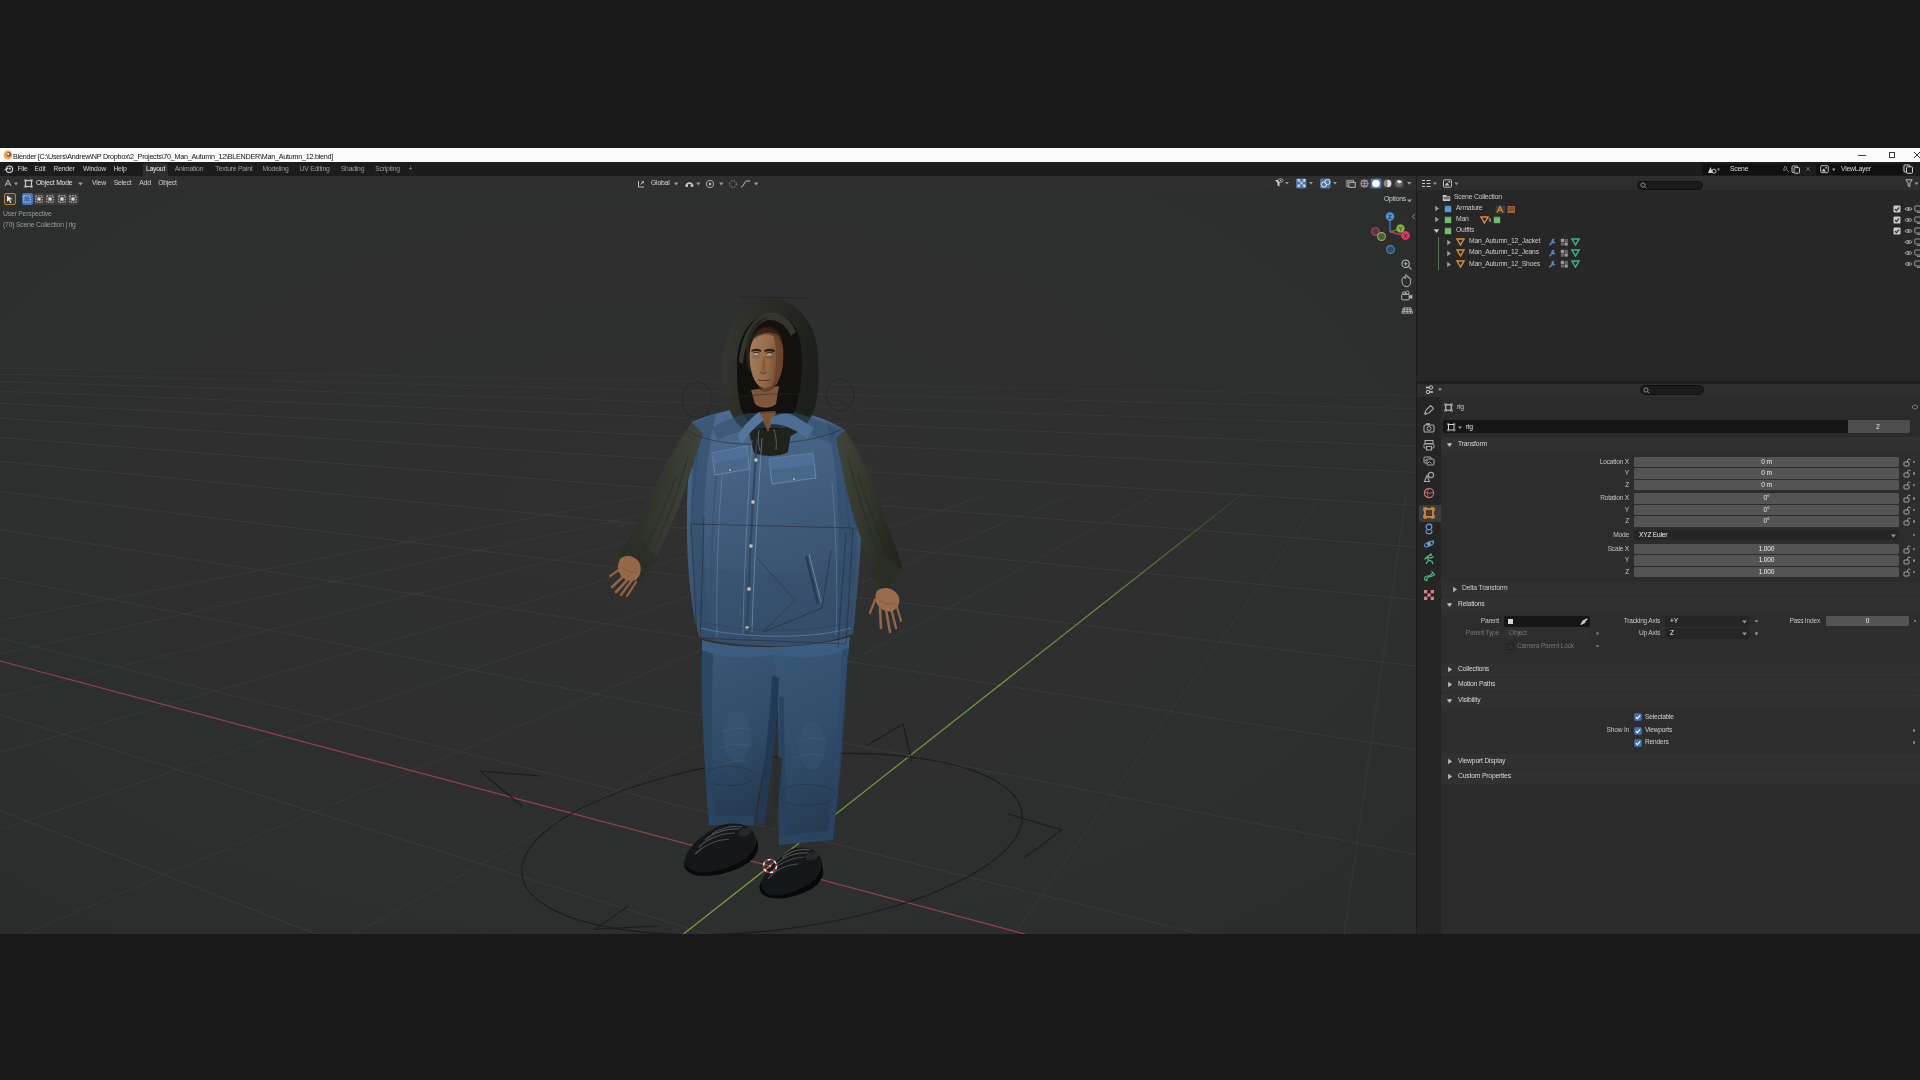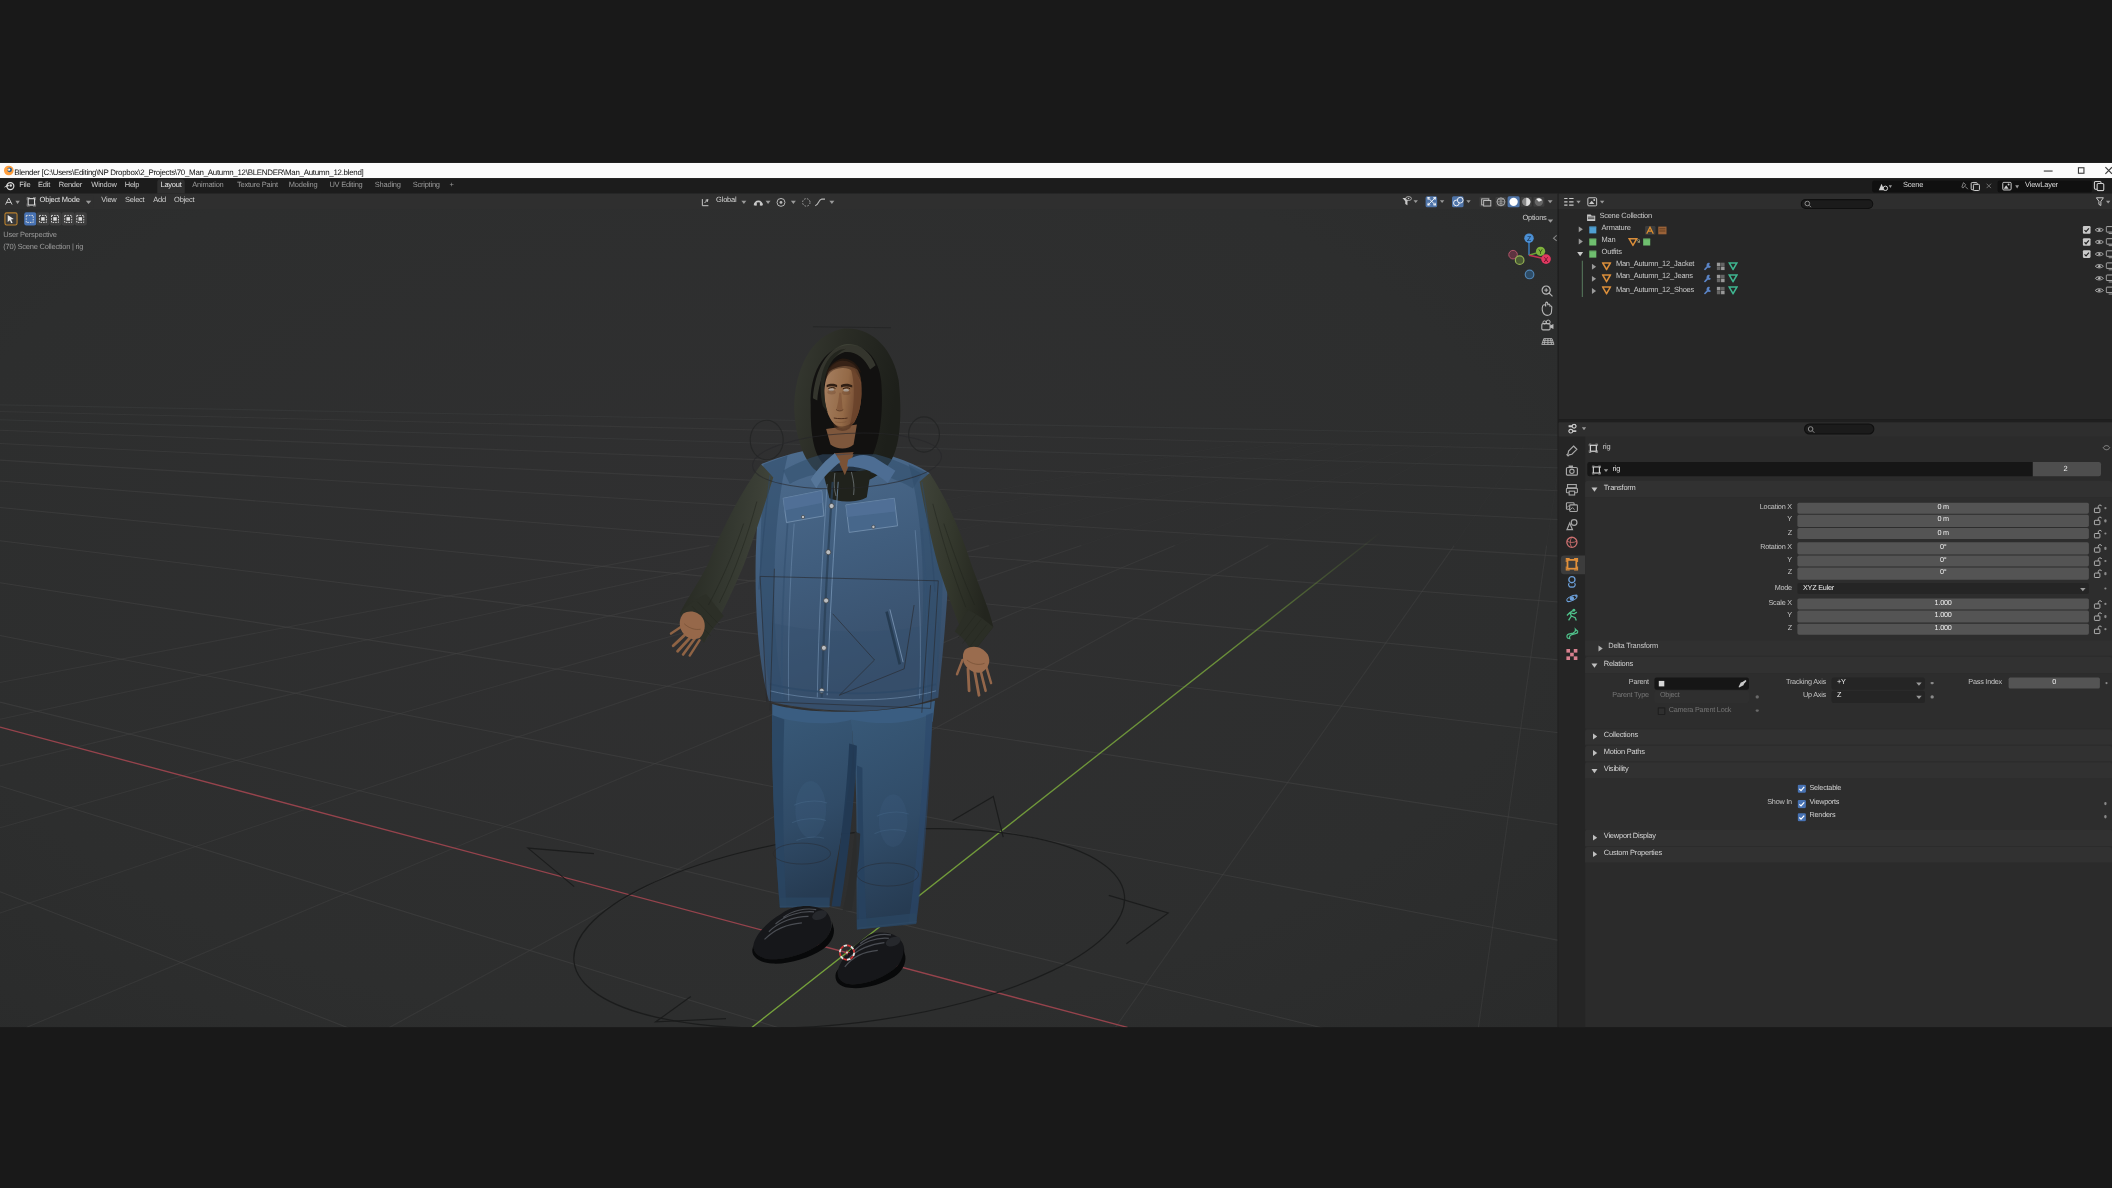--- a/index.html
+++ b/index.html
@@ -1,20 +1,20 @@
 <!DOCTYPE html>
 <html><head><meta charset="utf-8"><style>html,body{margin:0;padding:0;background:#191919;}*{box-sizing:border-box;}body{font-family:"Liberation Sans",sans-serif;width:1920px;height:1080px;position:relative;overflow:hidden;}</style></head><body>
 <div style="position:absolute;left:0px;top:148px;width:1920px;height:14px;background:#fbfbfb;"></div>
 <svg style="position:absolute;left:3px;top:150px" width="10" height="10" viewBox="0 0 10 10">
     <circle cx="5" cy="5" r="4.4" fill="#ff9f3e"></circle>
     <circle cx="5.7" cy="4.4" r="2.2" fill="#2a5c8a"></circle>
     <circle cx="5.2" cy="4.2" r="1.1" fill="#fff"></circle>
     <path d="M1 5.5 L4 3.2 L5 4.5 Z" fill="#ff9f3e"></path>
   </svg>
-<div style="position:absolute;left:13px;top:151.5px;font-size:7.2px;line-height:9.2px;color:#101010;letter-spacing:-0.25px;font-weight:normal;white-space:nowrap;">Blender [C:\Users\Editing\NP Dropbox\2_Projects\70_Man_Autumn_12\BLENDER\Man_Autumn_12.blend]</div>
+<div style="position:absolute;left:13px;top:151.5px;font-size:7.2px;line-height:9.2px;color:#101010;letter-spacing:-0.25px;font-weight:normal;white-space:nowrap;">Blender [C:\Users\Andrew\NP Dropbox\2_Projects\70_Man_Autumn_12\BLENDER\Man_Autumn_12.blend]</div>
 <div style="position:absolute;left:1858px;top:154.8px;width:8px;height:1.2px;background:#3a3a3a;"></div>
 <div style="position:absolute;left:1888.5px;top:152px;width:6px;height:6px;border:1px solid #3a3a3a;"></div>
 <svg style="position:absolute;left:1913px;top:151px" width="8" height="8" viewBox="0 0 8 8">
     <path d="M1 1 L7 7 M7 1 L1 7" stroke="#3a3a3a" stroke-width="1"></path>
   </svg>
 <div style="position:absolute;left:0px;top:162px;width:1920px;height:14px;background:#1c1c1c;"></div>
 <svg style="position:absolute;left:3px;top:164px" width="11" height="10" viewBox="0 0 11 10">
     <circle cx="6.4" cy="5.2" r="3.2" fill="none" stroke="#d8d8d8" stroke-width="1.1"></circle>
     <circle cx="6.8" cy="4.6" r="1.1" fill="#d8d8d8"></circle>
     <path d="M0.5 6.5 L4.2 3.4 L5.6 5 Z" fill="#d8d8d8"></path>

